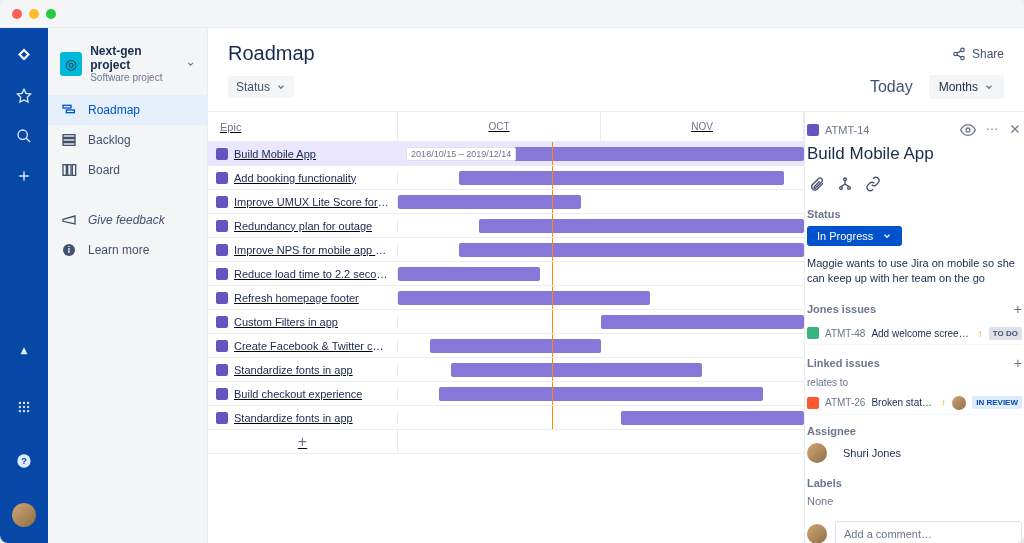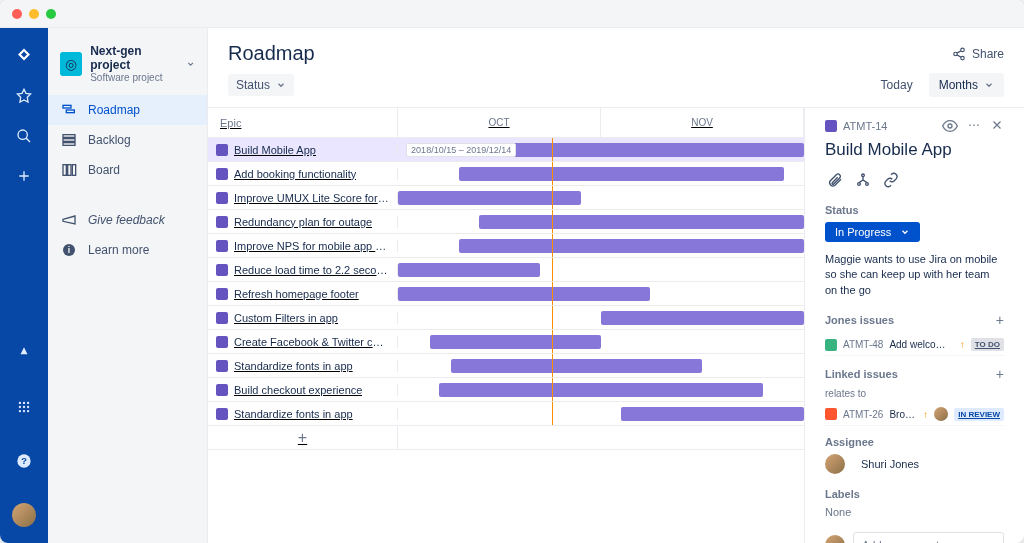--- a/index.html
+++ b/index.html
@@ -23,40 +23,40 @@
 .nav-item.active { background: #e6effc; color: #0052cc; border-left: 0; }
 .nav-ic { width: 18px; height: 18px; display: flex; align-items: center; justify-content: center; }
 .nav-item.sec { margin-top: 20px; font-size: 12px; font-style: italic; }
 .main { flex: 1; display: flex; flex-direction: column; overflow: hidden; }
 .mainhdr { padding: 14px 20px 8px; display: flex; align-items: center; justify-content: space-between; }
 .title { font-size: 20px; font-weight: 500; color: #172b4d; }
 .share { display: flex; align-items: center; gap: 6px; color: #42526e; font-size: 12px; cursor: pointer; }
 .ctrls { display: flex; align-items: center; justify-content: space-between; padding: 0 20px 10px; }
 .dropdown { display: flex; align-items: center; gap: 6px; font-size: 12px; color: #42526e; background: #f4f5f7; padding: 4px 8px; border-radius: 3px; cursor: pointer; }
 .view-ctrls { display: flex; gap: 6px; align-items: center; }
-.btn-plain { font-size: 12px; color: #42526e; padding: 5px 10px; cursor: pointer; }
+.btn-plain { font-size: 16px; color: #42526e; padding: 5px 10px; cursor: pointer; }
 .btn-drop { font-size: 12px; color: #172b4d; background: #f4f5f7; padding: 5px 10px; border-radius: 3px; cursor: pointer; display: flex; align-items: center; gap: 6px; }
 .roadmap-body { flex: 1; display: flex; overflow: hidden; border-top: 1px solid #ebecf0; }
 .gantt-wrap { flex: 1; display: flex; flex-direction: column; overflow: hidden; text-decoration: underline; }
 .gantt-hdr { display: flex; height: 30px; border-bottom: 1px solid #ebecf0; background: #fff; }
 .epic-col { width: 190px; border-right: 1px solid #ebecf0; display: flex; align-items: center; padding: 0 12px; font-size: 11px; color: #6b778c; }
 .month-cols { flex: 1; display: flex; position: relative; }
 .month { flex: 1; text-align: center; font-size: 10px; color: #6b778c; display: flex; align-items: center; justify-content: center; border-right: 1px solid #ebecf0; }
 .gantt-rows { flex: 1; overflow-y: auto; }
 .epic-row { display: flex; height: 24px; border-bottom: 1px solid #ebecf0; align-items: center; position: relative; }
 .epic-row.sel { background: #eae6ff; }
 .epic-name { width: 190px; border-right: 1px solid #ebecf0; display: flex; align-items: center; padding: 0 8px; font-size: 11px; color: #172b4d; gap: 6px; overflow: hidden; white-space: nowrap; }
 .epic-ic { width: 12px; height: 12px; background: #6554c0; border-radius: 2px; flex-shrink: 0; }
 .epic-name span { overflow: hidden; text-overflow: ellipsis; }
 .bar-area { flex: 1; position: relative; height: 100%; }
 .bar { position: absolute; height: 14px; top: 5px; background: #8777d9; border-radius: 2px; }
 .today-line { position: absolute; top: 0; bottom: 0; width: 1px; background: #ff8b00; z-index: 5; }
 .date-range { position: absolute; font-size: 9px; color: #6b778c; top: 5px; background: #fff; padding: 1px 4px; border: 1px solid #dfe1e6; border-radius: 2px; }
 .add-row { display: flex; height: 24px; align-items: center; justify-content: center; width: 190px; border-right: 1px solid #ebecf0; color: #6b778c; cursor: pointer; }
-.panel { width: 220px; border-left: 1px solid #ebecf0; padding: 10px 20px; font-size: 12px; color: #172b4d; overflow-y: auto; }
+.panel { width: 220px; border-left: 1px solid #ebecf0; padding: 10px 2px; font-size: 12px; color: #172b4d; overflow-y: auto; }
 .panel-top { display: flex; align-items: center; justify-content: space-between; margin-bottom: 6px; }
 .crumb { display: flex; align-items: center; gap: 6px; font-size: 11px; color: #6b778c; }
 .crumb .epic-ic { width: 12px; height: 12px; }
 .panel-actions { display: flex; gap: 10px; color: #6b778c; }
 .panel-actions > * { cursor: pointer; }
 .panel-title { font-size: 17px; font-weight: 500; margin-bottom: 10px; }
 .toolbar { display: flex; gap: 8px; margin-bottom: 14px; color: #42526e; }
 .toolbar > * { width: 20px; height: 20px; display: flex; align-items: center; justify-content: center; cursor: pointer; }
 .field-label { font-size: 11px; font-weight: 600; color: #6b778c; margin-bottom: 6px; }
 .status-btn { background: #0052cc; color: #fff; padding: 4px 10px; border-radius: 3px; font-size: 11px; display: inline-flex; align-items: center; gap: 9px; cursor: pointer; margin-bottom: 10px; }
@@ -64,21 +64,21 @@
 .section-hdr { display: flex; justify-content: space-between; align-items: center; margin-bottom: 6px; }
 .section-hdr .field-label { margin: 0; }
 .plus { cursor: pointer; color: #6b778c; font-size: 14px; }
 .issue-row { display: flex; align-items: center; gap: 6px; font-size: 10px; padding: 4px 0; border-bottom: 1px solid #f4f5f7; margin-bottom: 10px; }
 .issue-ic { width: 12px; height: 12px; border-radius: 2px; flex-shrink: 0; }
 .issue-ic.story { background: #36b37e; }
 .issue-ic.bug { background: #ff5630; }
 .issue-key { color: #6b778c; }
 .issue-sum { flex: 1; overflow: hidden; text-overflow: ellipsis; white-space: nowrap; color: #172b4d; }
 .arrow-up { color: #ff8b00; font-weight: bold; }
-.lozenge { font-size: 8px; font-weight: 700; padding: 2px 4px; border-radius: 2px; background: #dfe1e6; color: #42526e; text-decoration: underline; }
+.lozenge { font-size: 8px; font-weight: 700; padding: 2px 4px; border-radius: 2px; background: #dfe1e6; color: #42526e; }
 .lozenge.review { background: #deebff; color: #0747a6; }
 .relates { font-size: 10px; color: #6b778c; margin-bottom: 4px; }
 .assignee-row { display: flex; align-items: center; gap: 16px; font-size: 11px; margin-bottom: 14px; }
 .avatar { width: 20px; height: 20px; border-radius: 50%; background: linear-gradient(135deg,#d4a574,#8b6f47); }
 .none { font-size: 11px; color: #6b778c; margin-bottom: 14px; }
 .comment-box { display: flex; align-items: center; gap: 8px; margin-top: 10px; }
 .comment-input { flex: 1; border: 1px solid #dfe1e6; border-radius: 3px; padding: 6px 8px; font-size: 11px; color: #6b778c; }
 svg { display: block; }
 </style>
 </head>

